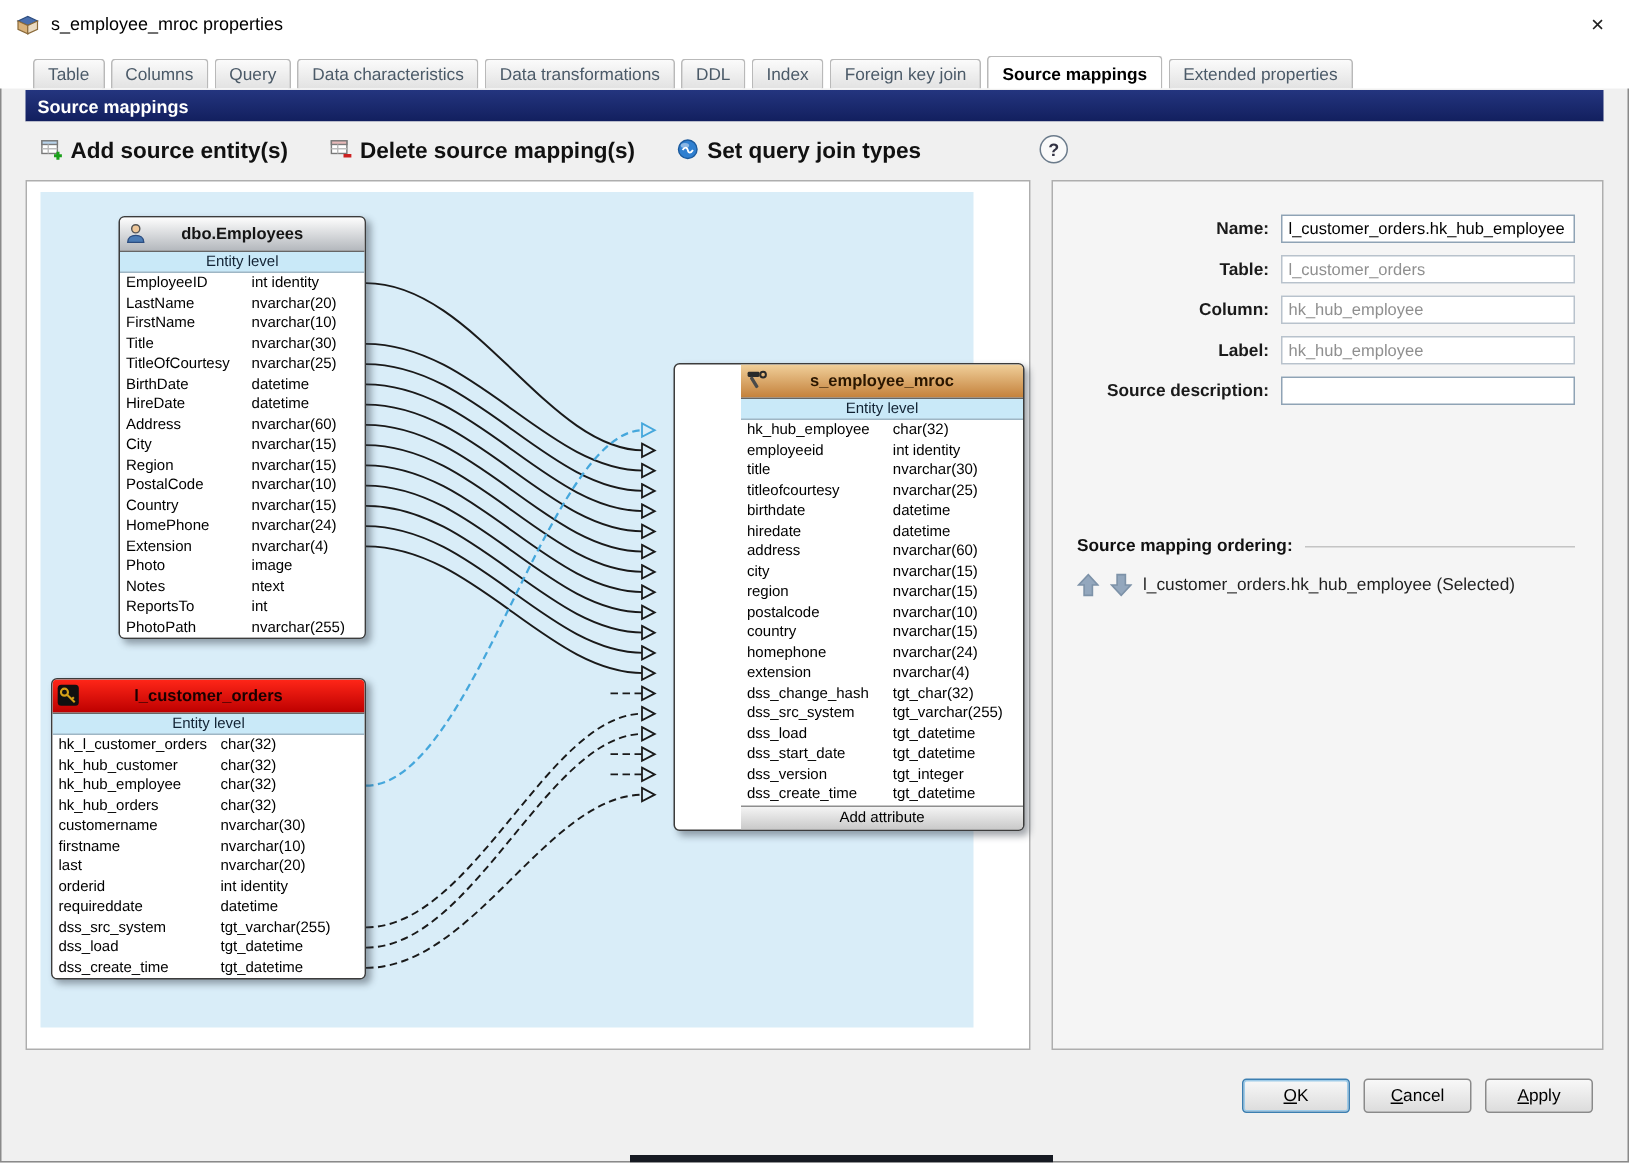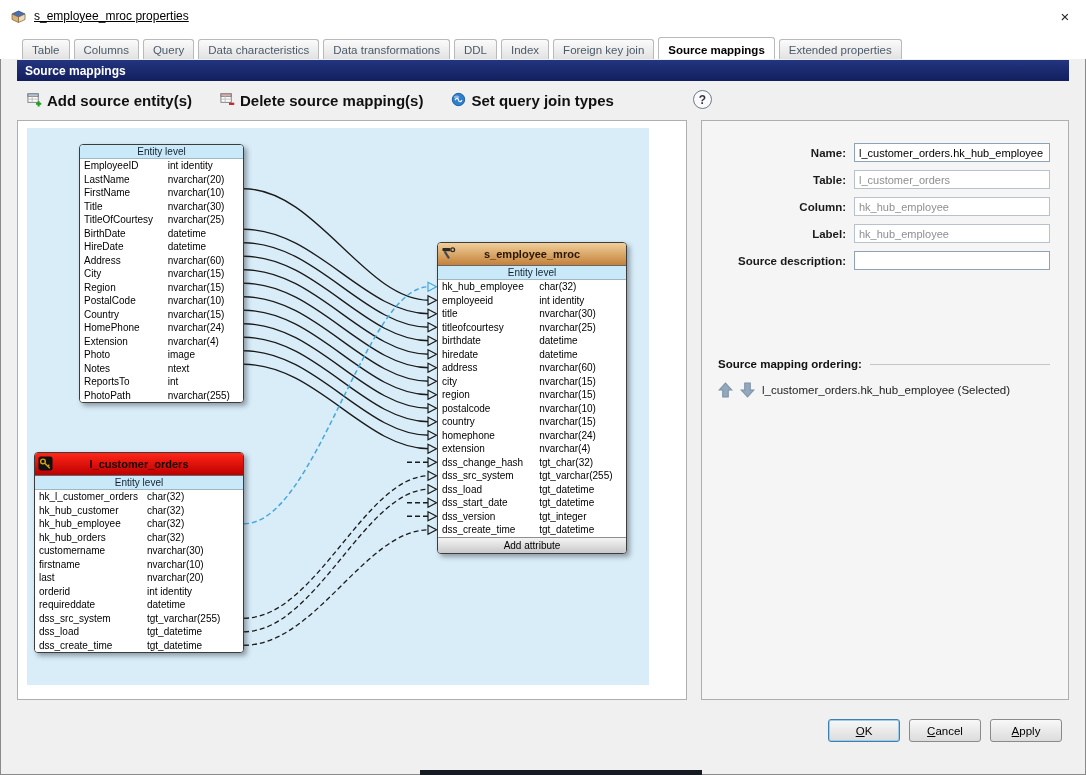--- a/index.html
+++ b/index.html
@@ -2,21 +2,21 @@
 <html><head>
 <meta charset="utf-8">
 <style>
   html,body { margin:0; padding:0; }
   body {
     width:1086px; height:775px; position:relative; overflow:hidden;
     background:#f0f0f0; font-family:"Liberation Sans", sans-serif;
     box-shadow: inset 0 0 0 1px #8a8a8a;
   }
   
-  .titlebar { height:32px; background:#ffffff; display:flex; align-items:center; gap:7px; padding-left:10px; position:relative;text-decoration:underline; }
+  .titlebar { height:32px; background:#ffffff; display:flex; align-items:center; gap:7px; padding-left:10px; position:relative; }
   .titlebar .title { font-size:12px; color:#000; }
   .close-btn { position:absolute; right:0; top:0; width:42px; height:32px; display:flex; align-items:center; justify-content:center; font-size:15px; color:#222; cursor:pointer; }
   .app-icon { width:17px; height:17px; display:inline-block; }
   
   .tabbar { display:flex; align-items:flex-end; padding-left:22px; height:27px; background:#fff; }
   .tab { padding:4px 9px 3px; font-size:11.5px; color:#4b5a68; background:linear-gradient(#fbfbfb,#e2e2e2); border:1px solid #b9b9b9; border-bottom:none; border-radius:3px 3px 0 0; margin-right:4px; white-space:nowrap; cursor:pointer; }
   .tab.active { background:#fff; color:#000; font-weight:bold; padding-top:6px; }
   
   .section-header { margin:1px 17px 0 17px; height:21px; background:linear-gradient(#24357f,#121f5e); color:#fff; font-weight:bold; font-size:12px; display:flex; align-items:center; padding-left:8px; }
   
@@ -164,20 +164,27 @@
           <path d="M 380 334.25 L 402 334.25" class="wire-dashed"></path>
           <polygon points="401,329.75 409.5,334.25 401,338.75" fill="#d9edf8" stroke="#1a1a1a" stroke-width="1.2"></polygon>
           <path d="M 380 374.75 L 402 374.75" class="wire-dashed"></path>
           <polygon points="401,370.25 409.5,374.75 401,379.25" fill="#d9edf8" stroke="#1a1a1a" stroke-width="1.2"></polygon>
           <path d="M 380 388.25 L 402 388.25" class="wire-dashed"></path>
           <polygon points="401,383.75 409.5,388.25 401,392.75" fill="#d9edf8" stroke="#1a1a1a" stroke-width="1.2"></polygon>
           <path d="M 217 395.75 C 289 395.75, 338 158.75, 402 158.75" class="wire-selected"></path>
           <polygon points="401,154.25 409.5,158.75 401,163.25" fill="#d9edf8" stroke="#45a7dc" stroke-width="1.2"></polygon>
         </svg>
     <div class="entity theme-silver" style="left: 52px; top: 16px; width: 163px;">
+          <div class="ent-head">
+            <span class="ent-icon"><svg viewBox="0 0 16 16">
+                <circle cx="8" cy="4.8" r="2.9" fill="#eec79a" stroke="#555"></circle>
+                <path d="M2.3 14.5 c0-3.4 2.6-5 5.7-5 s5.7 1.6 5.7 5 z" fill="#4a7bb5" stroke="#2c4d80"></path>
+              </svg></span>
+            <span>dbo.Employees</span>
+          </div>
           <div class="ent-sub">Entity level</div>
           <div class="ent-row">
             <span class="cname">EmployeeID</span>
             <span class="ctype">int identity</span>
           </div>
           <div class="ent-row">
             <span class="cname">LastName</span>
             <span class="ctype">nvarchar(20)</span>
           </div>
           <div class="ent-row">
@@ -238,21 +245,21 @@
           </div>
           <div class="ent-row">
             <span class="cname">ReportsTo</span>
             <span class="ctype">int</span>
           </div>
           <div class="ent-row">
             <span class="cname">PhotoPath</span>
             <span class="ctype">nvarchar(255)</span>
           </div>
         </div>
-        <div class="entity theme-tan" style="left: 410px; top: 114px; width: 188px;">
+        <div class="entity theme-tan" style="left: 422px; top: 114px; width: 188px; padding-left: 44px;">
           <div class="ent-head">
             <span class="ent-icon"><svg viewBox="0 0 16 16">
                 <rect x="1.5" y="2" width="8.5" height="3.6" rx="1" fill="#2a2a2a"></rect>
                 <rect x="5" y="5" width="2.4" height="9" rx="1" transform="rotate(-32 6.2 9.5)" fill="#4a4a4a"></rect>
                 <circle cx="12.5" cy="4" r="2" fill="none" stroke="#2a2a2a" stroke-width="1.4"></circle>
               </svg></span>
             <span>s_employee_mroc</span>
           </div>
           <div class="ent-sub">Entity level</div>
           <div class="ent-row">

